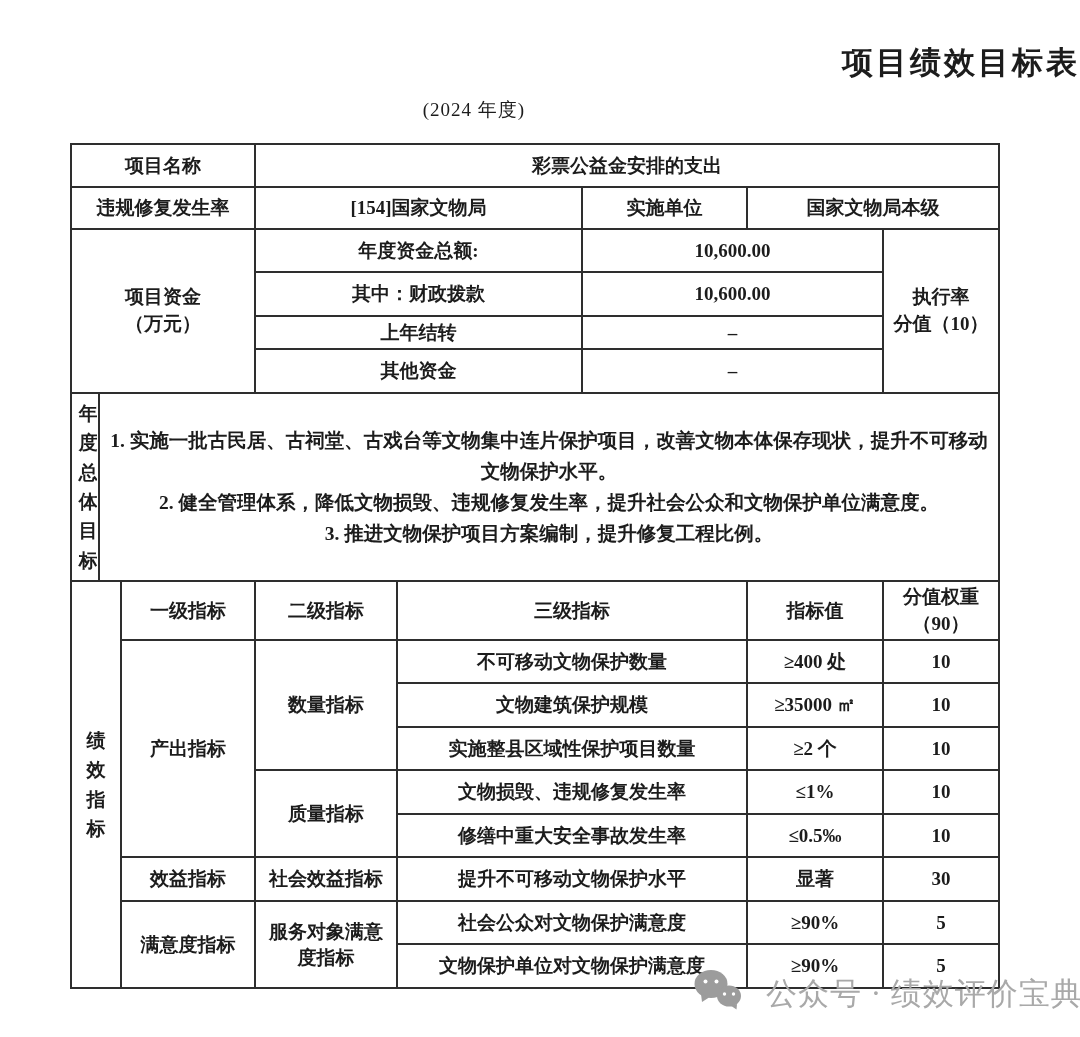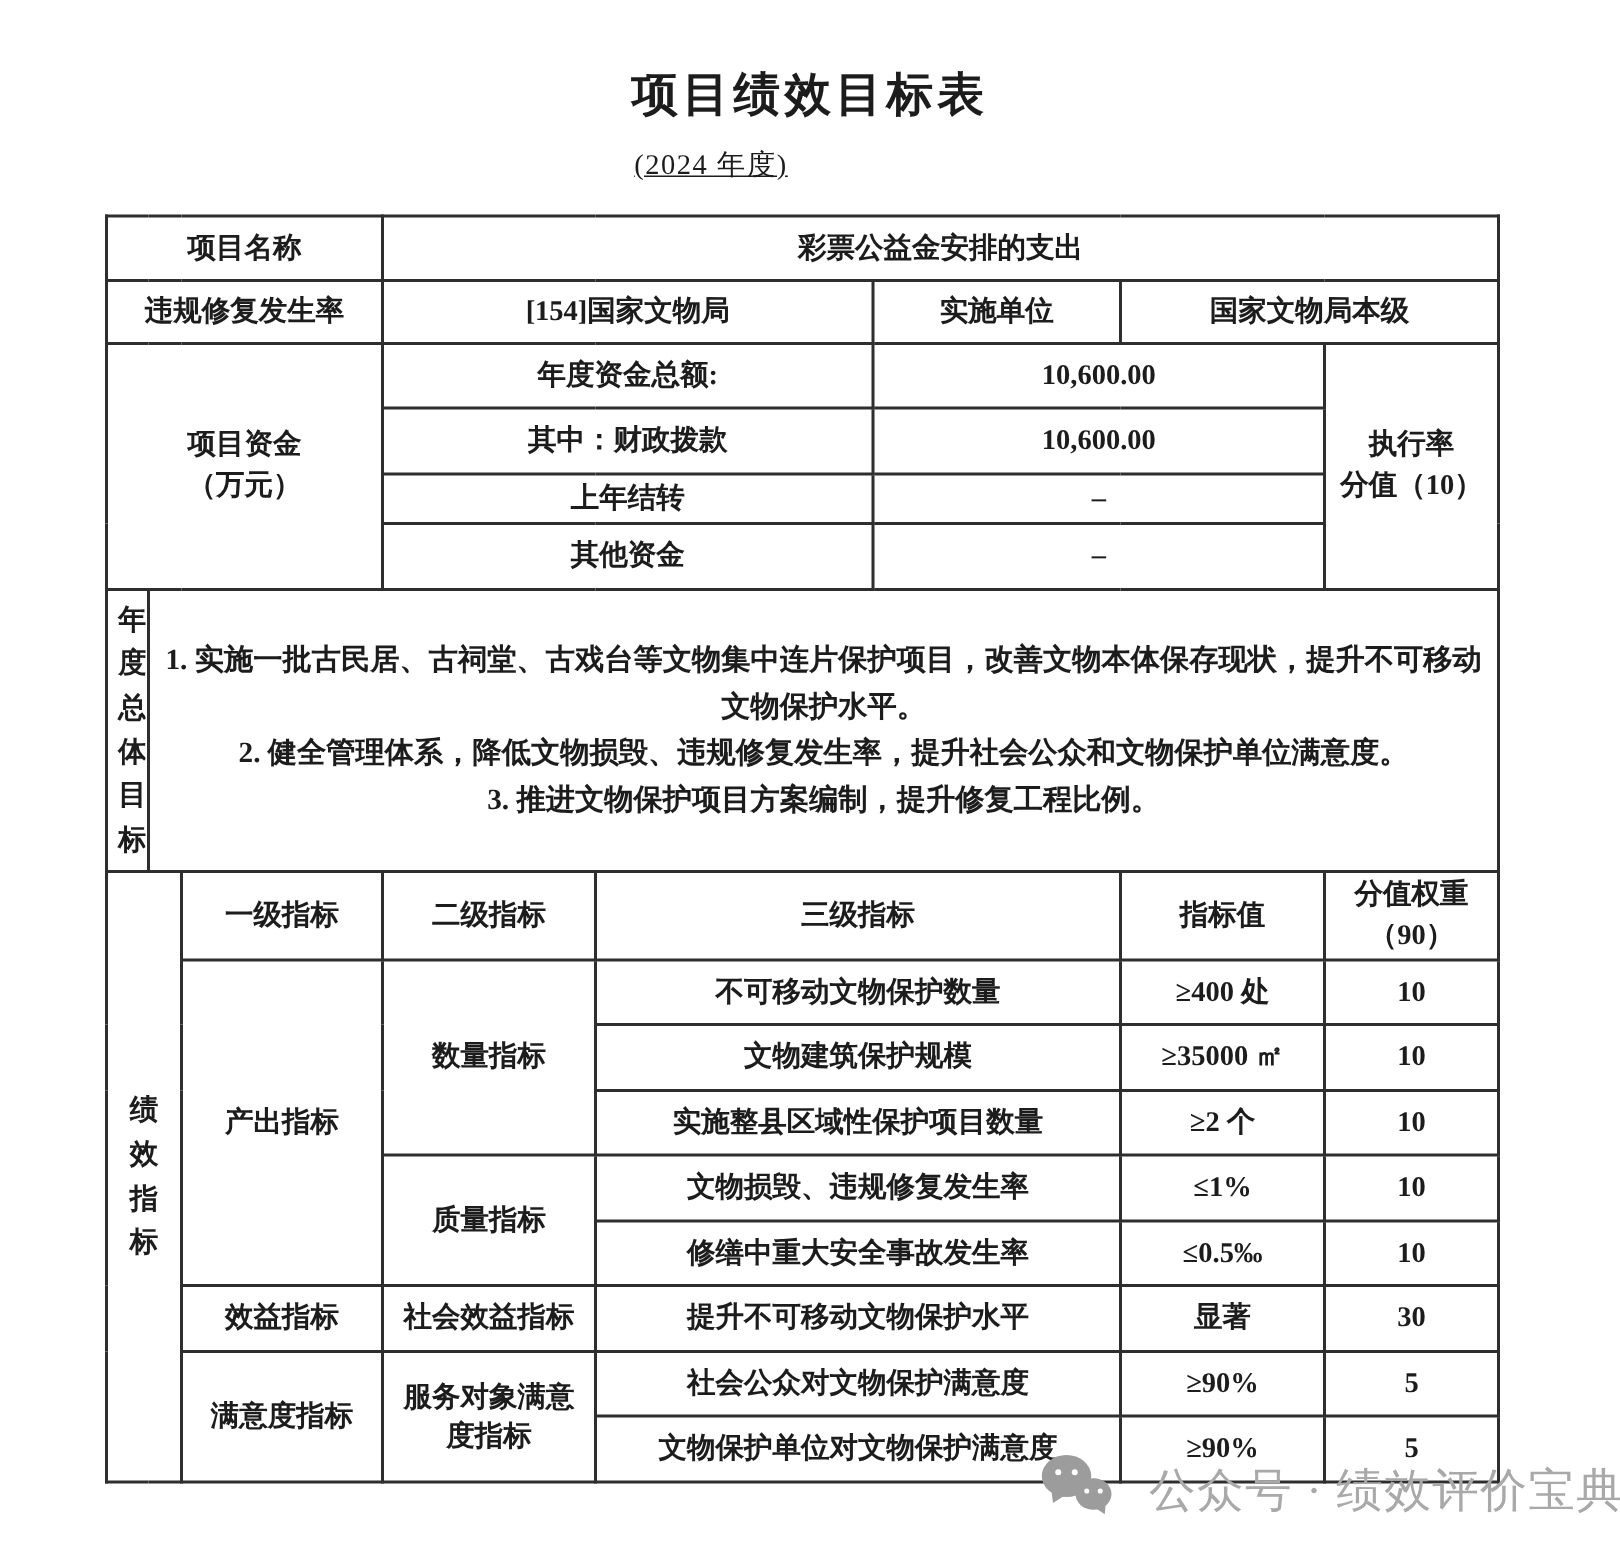--- a/index.html
+++ b/index.html
@@ -2,26 +2,26 @@
 <html><head>
 <meta charset="utf-8">
 <style>
   html,body{margin:0;padding:0;}
   body{
     width:1080px;height:1037px;position:relative;overflow:hidden;
     background:#ffffff;color:#1c1c1c;
     font-family:"Liberation Serif","DejaVu Serif",serif;
   }
   .doc-title{
-    position:absolute;top:42px;left:0;width:1080px;text-align:center;
+    position:absolute;top:42px;left:0;width:1080px;text-align:right;
     font-size:31px;font-weight:700;letter-spacing:3px;
   }
   .doc-subtitle{
     position:absolute;top:97px;left:0;width:948px;text-align:center;
-    font-size:19px;letter-spacing:1px;text-decoration:underline;
+    font-size:19px;letter-spacing:1px;
   }
   table.main{
     position:absolute;left:70px;top:143px;width:930px;
     border-collapse:collapse;table-layout:fixed;font-weight:bold;
   }
   table.main td{
     border:2px solid #2e2e2e;
     font-size:19px;line-height:1.35;
     padding:2px 6px;text-align:center;vertical-align:middle;
     overflow:hidden;word-break:break-word;

